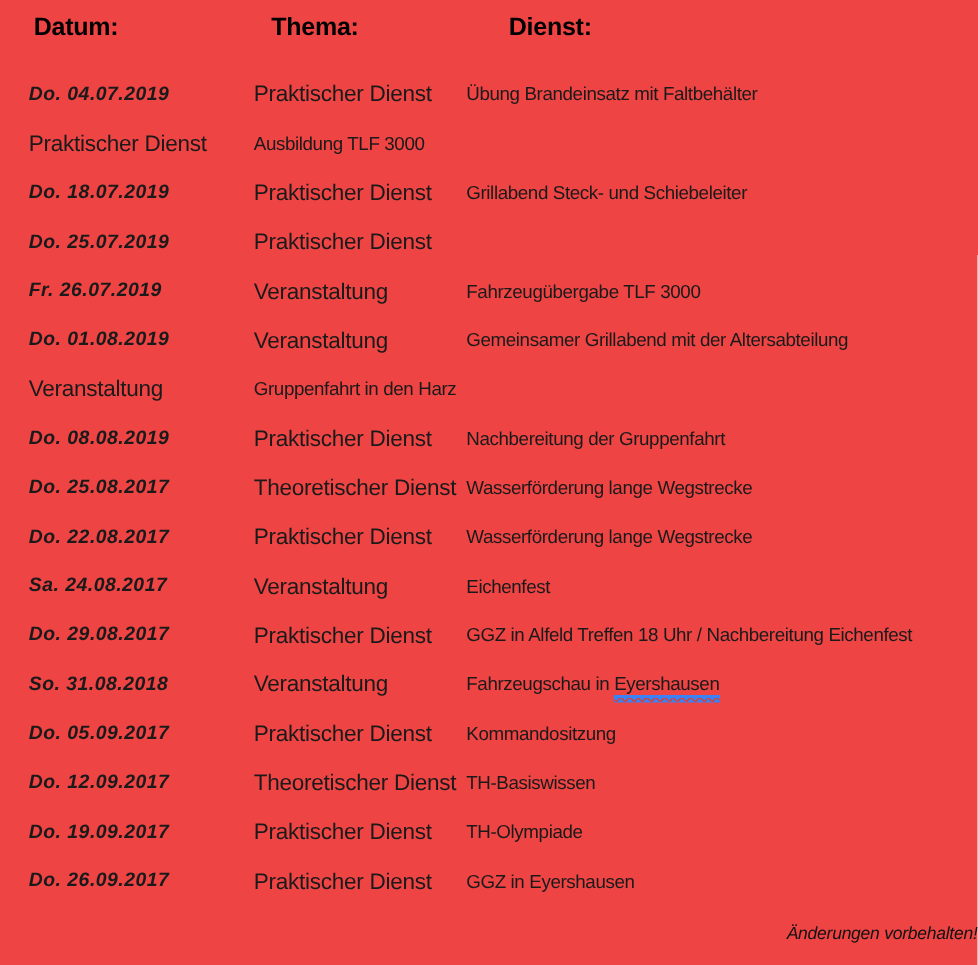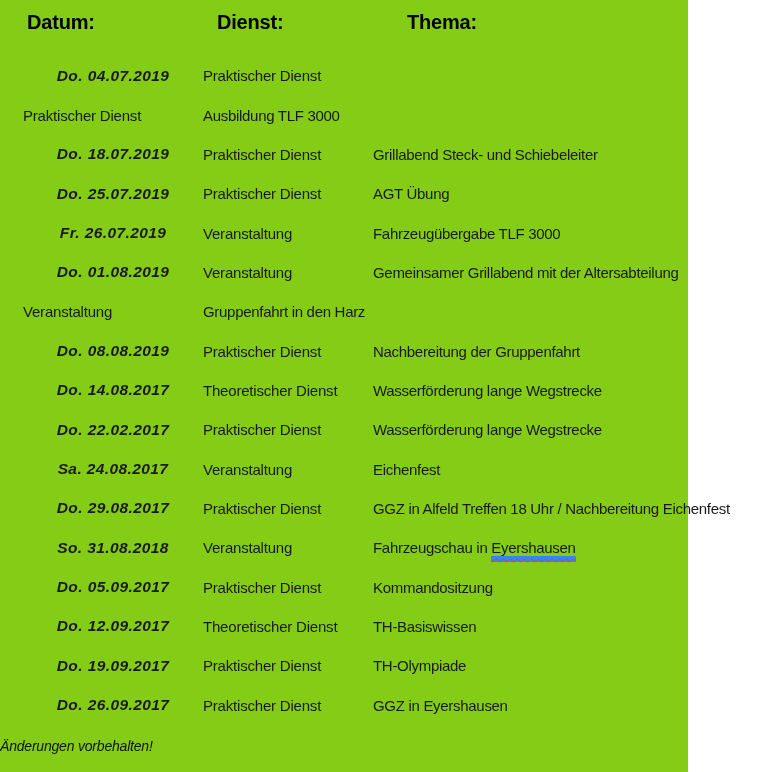--- a/index.html
+++ b/index.html
@@ -8,23 +8,23 @@
     background: #ffffff;
   }
   body {
     width: 782px;
     height: 772px;
     overflow: hidden;
     font-family: "Liberation Sans", sans-serif;
     color: #1a1a1a;
   }
   .page {
-    width: 688px;
+    width: 782px;
     height: 772px;
-    background: #84cc16;
+    background: #ef4444;
     position: relative;
   }
   .header-row {
     display: grid;
     grid-template-columns: 190px 190px 1fr;
     padding: 9px 0 0 27px;
     font-size: 20px;
     font-weight: bold;
     color: #000000;
     letter-spacing: -0.2px;
@@ -39,78 +39,78 @@
     align-items: center;
     height: 39.35px;
     padding-left: 23px;
   }
   .date-cell {
     font-weight: bold;
     font-style: italic;
     font-size: 15.5px;
     letter-spacing: 0.4px;
     white-space: nowrap;
-    text-align: center;
   }
   .service-cell {
-    font-size: 15px;
+    font-size: 18px;
     letter-spacing: -0.2px;
     white-space: nowrap;
   }
   .topic-cell {
     font-size: 15px;
     letter-spacing: -0.3px;
     white-space: nowrap;
   }
   .misspelled {
     border-bottom: 6px solid #3b82f6;
     text-decoration: underline wavy #df3b2c;
     text-decoration-thickness: 1px;
     text-underline-offset: 5px;
   }
   .footer-note {
     margin-top: 13px;
     font-size: 14px;
     font-style: italic;
     letter-spacing: -0.2px;
     color: #111111;
+    text-align: right;
   }
 </style>
 </head>
 <body>
 
 <div class="page">
 
   <div class="header-row">
     <div>Datum:</div>
+    <div>Thema:</div>
     <div>Dienst:</div>
-    <div>Thema:</div>
   </div>
 
   <div class="rows">
   <div class="row">
     <div class="date-cell">Do. 04.07.2019</div>
     <div class="service-cell">Praktischer Dienst</div>
+    <div class="topic-cell">Übung Brandeinsatz mit Faltbehälter</div>
   </div>
 
   <div class="row">
     <div class="service-cell">Praktischer Dienst</div>
     <div class="topic-cell">Ausbildung TLF 3000</div>
   </div>
 
   <div class="row">
     <div class="date-cell">Do. 18.07.2019</div>
     <div class="service-cell">Praktischer Dienst</div>
     <div class="topic-cell">Grillabend Steck- und Schiebeleiter</div>
   </div>
 
   <div class="row">
     <div class="date-cell">Do. 25.07.2019</div>
     <div class="service-cell">Praktischer Dienst</div>
-    <div class="topic-cell">AGT Übung</div>
   </div>
 
   <div class="row">
     <div class="date-cell">Fr. 26.07.2019</div>
     <div class="service-cell">Veranstaltung</div>
     <div class="topic-cell">Fahrzeugübergabe TLF 3000</div>
   </div>
 
   <div class="row">
     <div class="date-cell">Do. 01.08.2019</div>
@@ -123,27 +123,27 @@
     <div class="topic-cell">Gruppenfahrt in den Harz</div>
   </div>
 
   <div class="row">
     <div class="date-cell">Do. 08.08.2019</div>
     <div class="service-cell">Praktischer Dienst</div>
     <div class="topic-cell">Nachbereitung der Gruppenfahrt</div>
   </div>
 
   <div class="row">
-    <div class="date-cell">Do. 14.08.2017</div>
+    <div class="date-cell">Do. 25.08.2017</div>
     <div class="service-cell">Theoretischer Dienst</div>
     <div class="topic-cell">Wasserförderung lange Wegstrecke</div>
   </div>
 
   <div class="row">
-    <div class="date-cell">Do. 22.02.2017</div>
+    <div class="date-cell">Do. 22.08.2017</div>
     <div class="service-cell">Praktischer Dienst</div>
     <div class="topic-cell">Wasserförderung lange Wegstrecke</div>
   </div>
 
   <div class="row">
     <div class="date-cell">Sa. 24.08.2017</div>
     <div class="service-cell">Veranstaltung</div>
     <div class="topic-cell">Eichenfest</div>
   </div>
 

